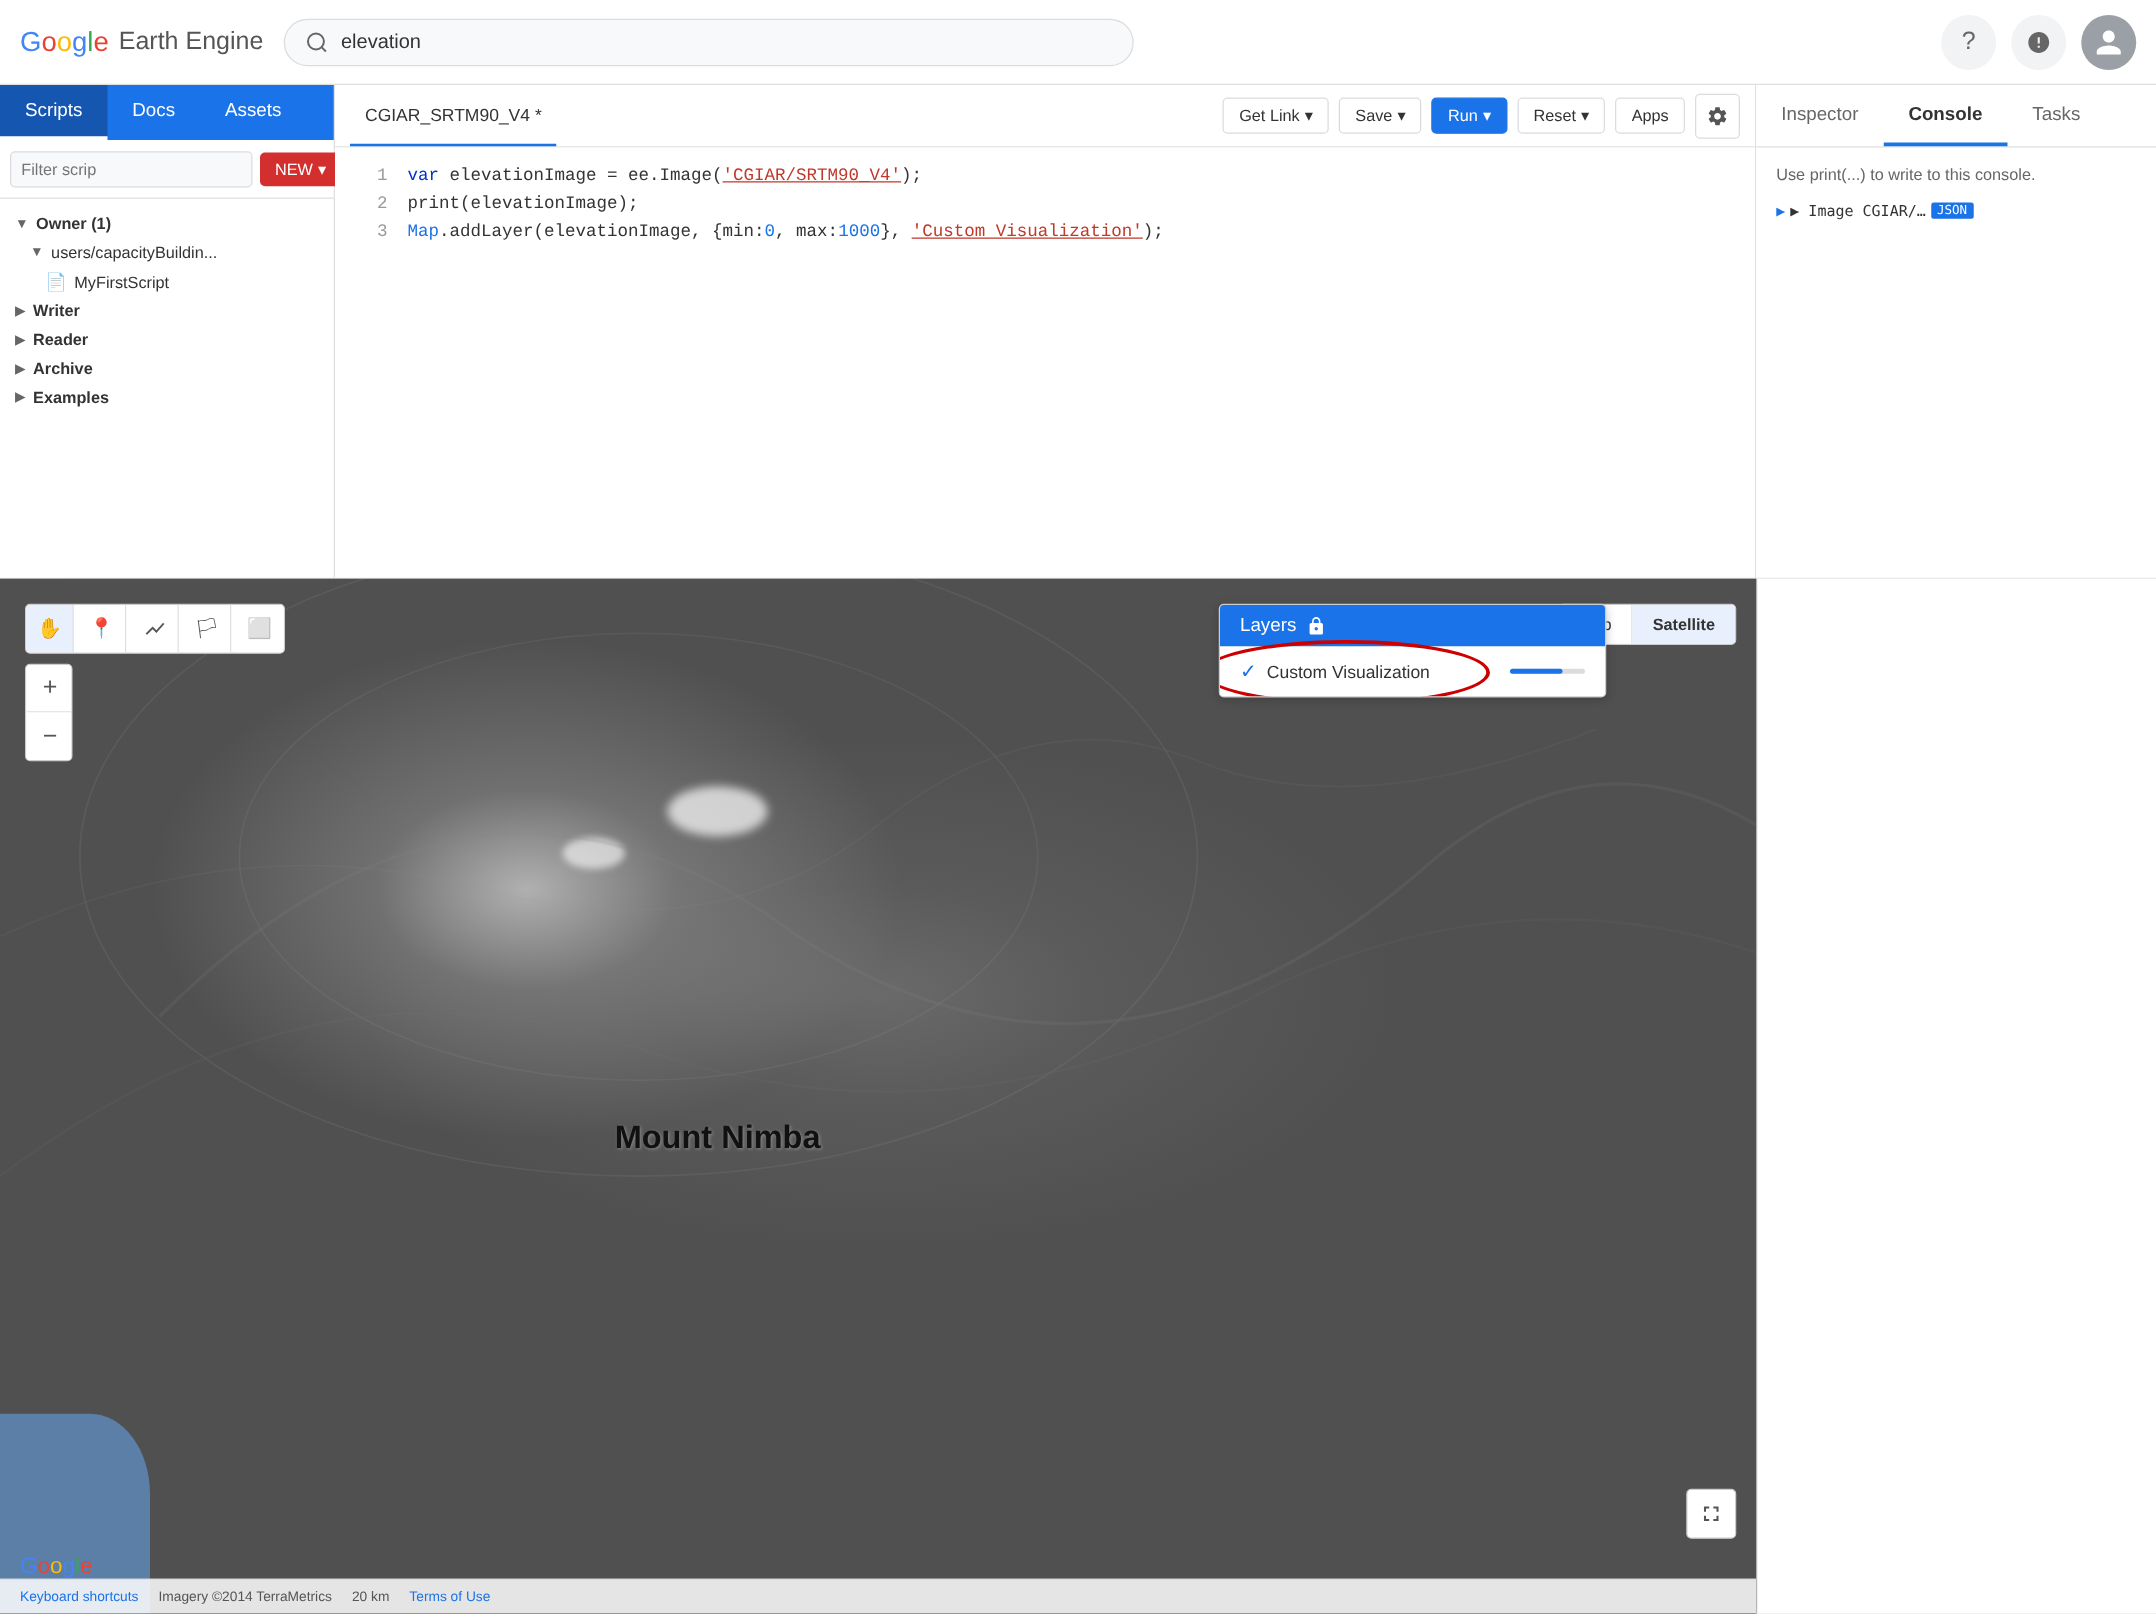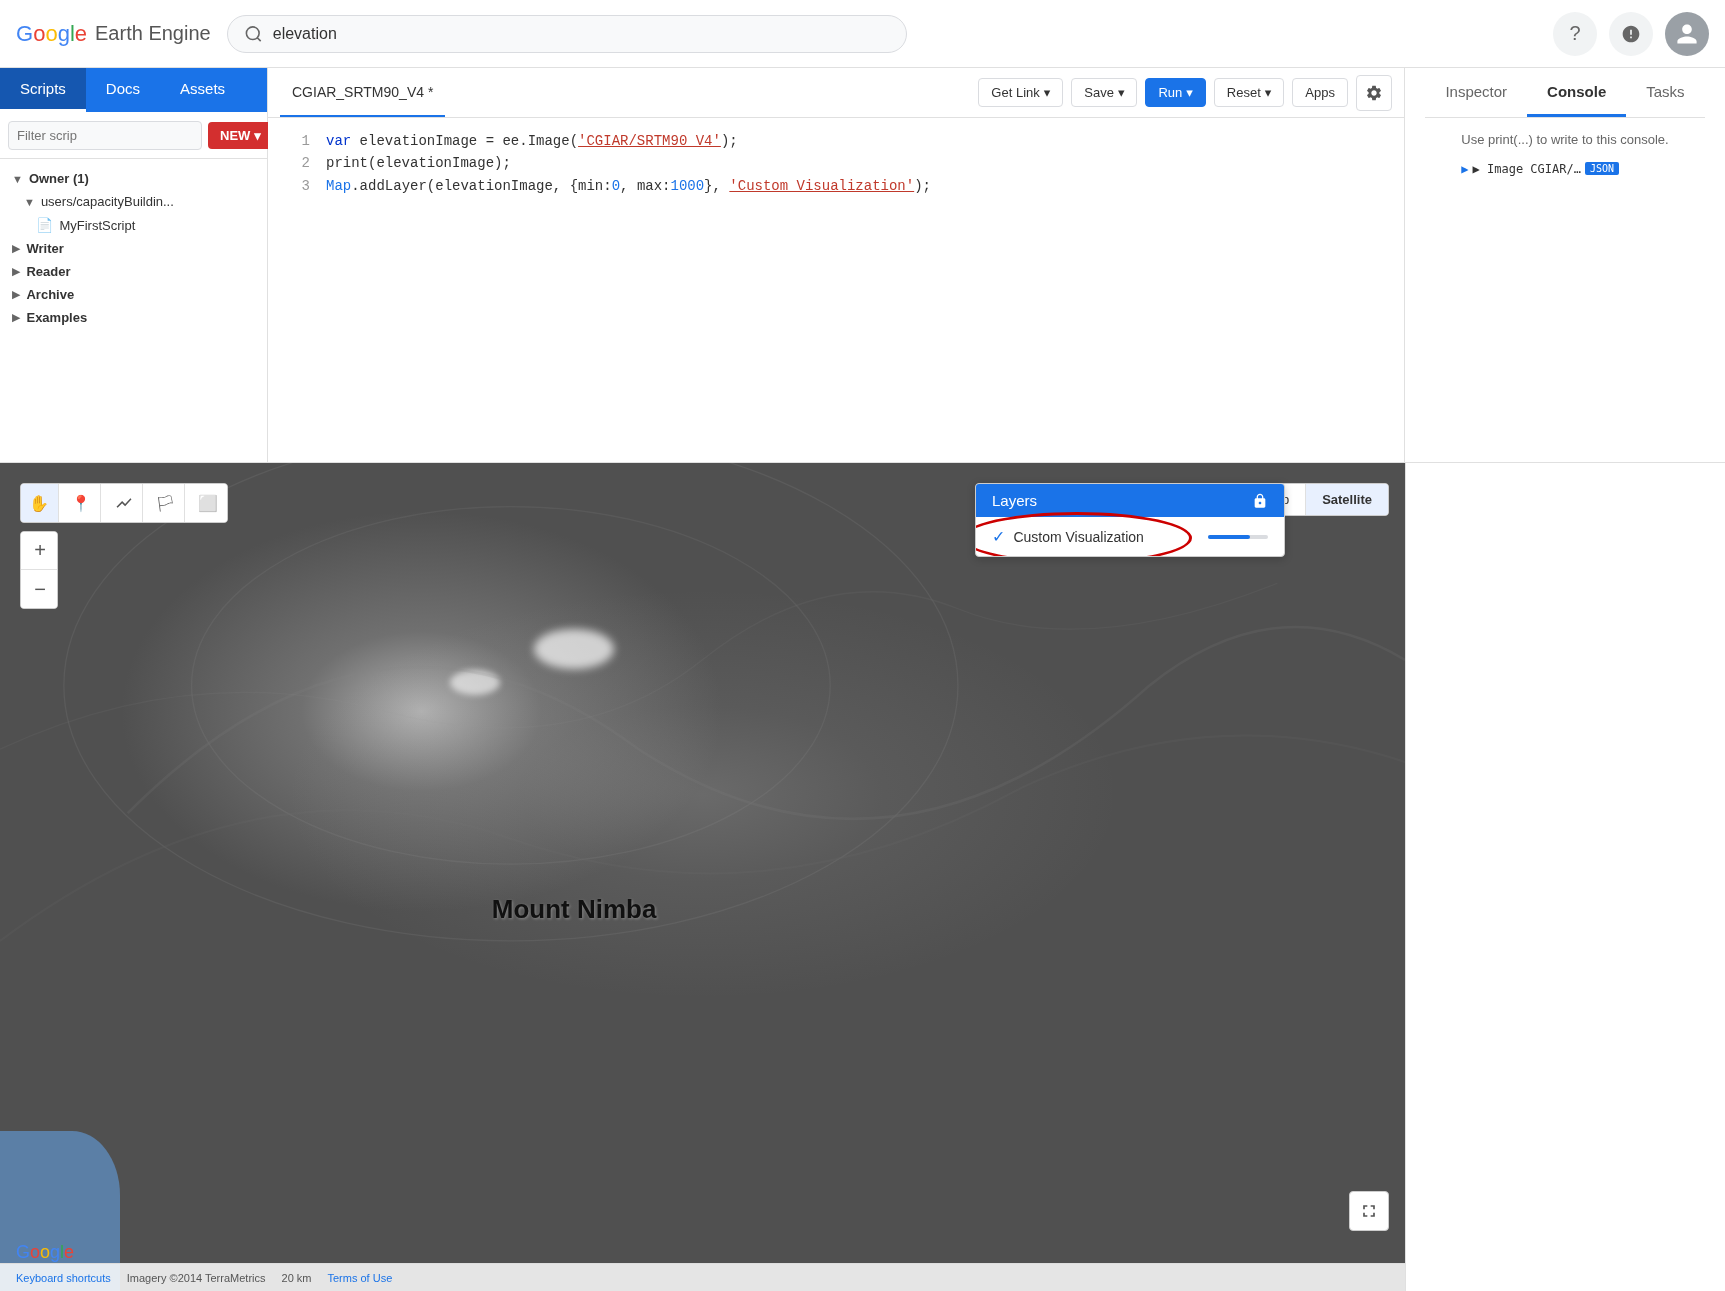--- a/index.html
+++ b/index.html
@@ -126,21 +126,21 @@
       outline: none;
       background: #f8f9fa;
     }
     .new-btn {
       background: #d32f2f;
       color: #fff;
       border: none;
       border-radius: 4px;
       padding: 6px 12px;
       font-size: 13px;
-      font-weight: 700;
+      font-weight: 400;
       cursor: pointer;
       display: flex;
       align-items: flex-end;
       gap: 4px;
     }
     .refresh-btn {
       background: none;
       border: none;
       cursor: pointer;
       font-size: 18px;
@@ -255,21 +255,20 @@
     .str { color: #c0392b; text-decoration: underline; }
     .num { color: #1a73e8; }
 
     
     .right-panel {
       width: 320px;
       background: #fff;
       display: flex;
       flex-direction: column;
       flex-shrink: 0;
-      align-items: center;
     }
     .right-tabs {
       display: flex;
       border-bottom: 1px solid #e0e0e0;
       height: 50px;
     }
     .right-tab {
       padding: 0 20px;
       display: flex;
       align-items: center;
@@ -494,21 +493,20 @@
     }
     .layers-header {
       background: #1a73e8;
       color: #fff;
       padding: 8px 16px;
       display: flex;
       align-items: center;
       gap: 8px;
       font-size: 15px;
       font-weight: 500;
-      justify-content: space-between;
     }
     .layers-body {
       padding: 10px 16px;
       display: flex;
       align-items: center;
       gap: 8px;
     }
     .layer-check {
       color: #1a73e8;
       font-size: 16px;

